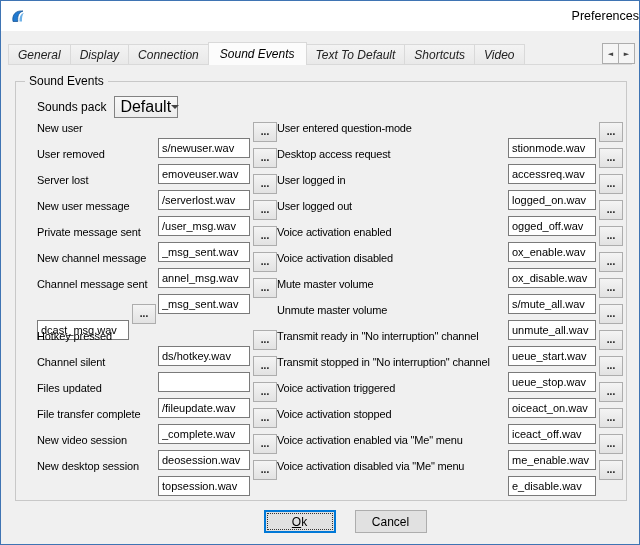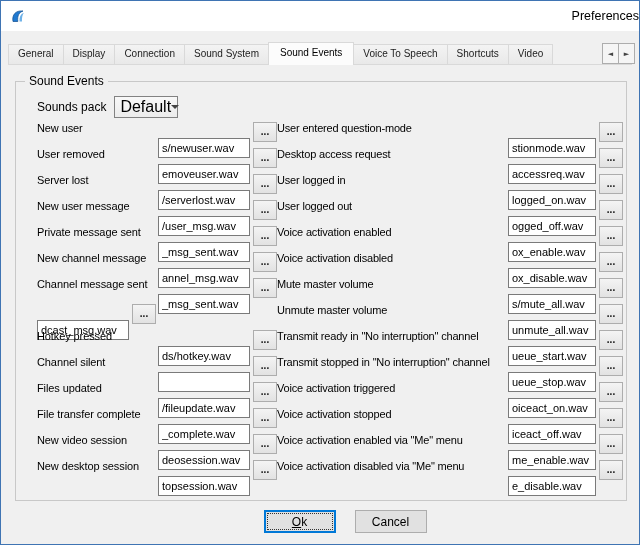--- a/index.html
+++ b/index.html
@@ -9,22 +9,22 @@
     border:1px solid #3f74b3; overflow:hidden; font-family:"Liberation Sans", sans-serif;
   }
   .titlebar {
     height:30px; background:#ffffff; display:flex; align-items:center;
     padding-left:9px; gap:7px; font-size:12.5px; color:#000;justify-content:space-between;
   }
   .pane-line { position:absolute; left:7px; right:7px; top:63px; height:1px; background:#d9d9d9; }
   .tabs { position:absolute; left:7px; top:41px; height:23px; display:flex; align-items:flex-end; }
   .tab {
     position:relative; z-index:1; height:21px; padding:3px 9px 0;
-    font-size:10px; white-space:nowrap; color:#222;
-    border:1px solid #d9d9d9; background:linear-gradient(#f3f3f3,#e9e9e9);
+    font-size:12px; white-space:nowrap; color:#222;
+    border:1px solid #d9d9d9; background:linear-gradient(#f3f3f3,#e9e9e9);font-style:italic;
   }
   .tab + .tab { margin-left:-1px; }
   .tab.active {
     z-index:2; height:23px; padding:4px 11px 0; background:#fcfcfc; border-bottom:none; color:#000;
   }
   .tab-scroll { position:absolute; top:42px; right:4px; display:flex; z-index:3; }
   .tab-scroll button {
     width:17px; height:21px; border:1px solid #adadad; background:#f5f5f5;
     display:grid; place-items:center; font-size:7px; color:#444; font-family:"DejaVu Sans", sans-serif;
   }
@@ -74,23 +74,22 @@
     </span>
     <span>Preferences</span>
   </div>
 
   <div class="pane-line"></div>
 
   <div class="tabs">
     <div class="tab">General</div>
     <div class="tab">Display</div>
     <div class="tab">Connection</div>
-    <div class="tab">Sound System</div>
     <div class="tab active">Sound Events</div>
-    <div class="tab">Voice To Speech</div>
+    <div class="tab">Text To Default</div>
     <div class="tab">Shortcuts</div>
     <div class="tab">Video</div>
   </div>
 
   <div class="tab-scroll">
     <button>◄</button>
     <button>►</button>
   </div>
 
   <div class="groupbox">

